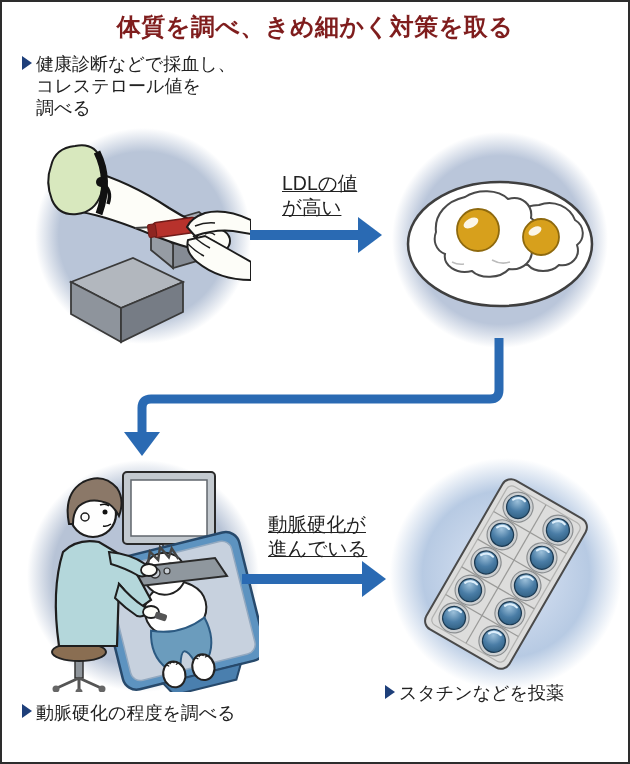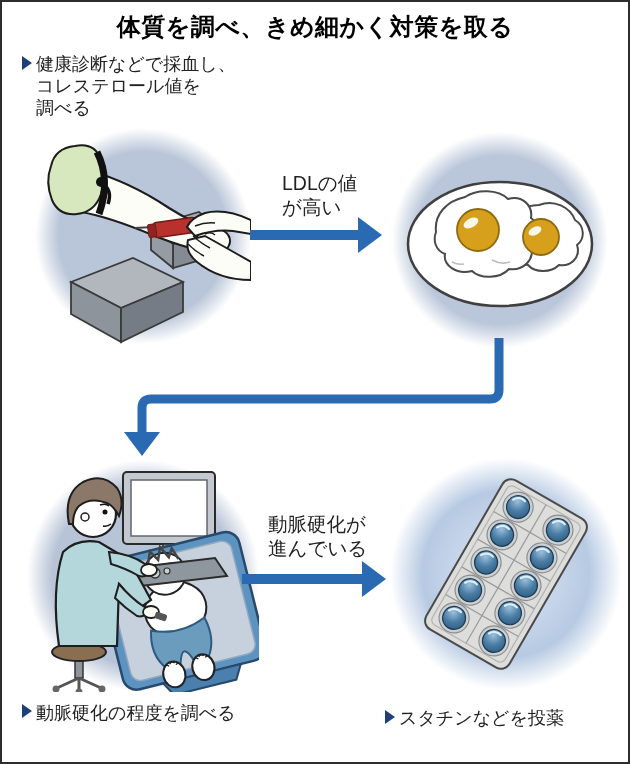--- a/index.html
+++ b/index.html
@@ -8,37 +8,37 @@
     width:630px;height:764px;
     box-sizing:border-box;
     border:2px solid #2d2d2d;
     background:#ffffff;
     overflow:hidden;
     font-family:"Liberation Sans","DejaVu Sans",sans-serif;
     color:#1c1c1c;
   }
   .title{
     position:absolute;top:9px;left:0;width:100%;
-    text-align:center;font-size:24px;font-weight:bold;color:#000000;
+    text-align:center;font-size:24px;font-weight:bold;color:#7f1d1d;
     letter-spacing:0.5px;
   }
   .note{position:absolute;display:flex;align-items:flex-start;font-size:18px;line-height:22px;color:#222;}
   .note .bullet{
     width:0;height:0;flex:0 0 auto;
     border-left:10px solid #1e3f7a;
     border-top:7px solid transparent;
     border-bottom:7px solid transparent;
     margin:3px 4px 0 0;
   }
   .note .lines{display:flex;flex-direction:column;}
   .note-tl{left:20px;top:51px;}
   .note-tr{left:383px;top:51px;}
   .note-bl{left:20px;top:699px;line-height:25px;}
-  .note-br{left:383px;top:705px;}
-  .flow-label{position:absolute;font-size:19.5px;line-height:24px;color:#222;display:flex;flex-direction:column;z-index:5;}
+  .note-br{left:383px;top:680px;}
+  .flow-label{position:absolute;font-size:19.5px;line-height:24px;color:#222;display:flex;flex-direction:column;z-index:5;text-decoration:underline;}
   .label-ldl{left:280px;top:169px;}
   .label-nodrop{left:266px;top:341px;}
   .label-arterio{left:266px;top:510px;}
   .scene{position:absolute;}
   .scene svg{position:absolute;left:0;top:0;width:100%;height:100%;}
   .scene-blood{left:33px;top:126px;width:216px;height:216px;
     background:radial-gradient(closest-side,#b9c5d8 0%,#b9c5d8 78%,rgba(185,197,216,0) 100%);}
   .scene-eggs{left:390px;top:130px;width:216px;height:216px;
     background:radial-gradient(closest-side,#bac6da 0%,#bac6da 78%,rgba(186,198,218,0) 100%);}
   .scene-echo{left:25px;top:458px;width:232px;height:232px;

